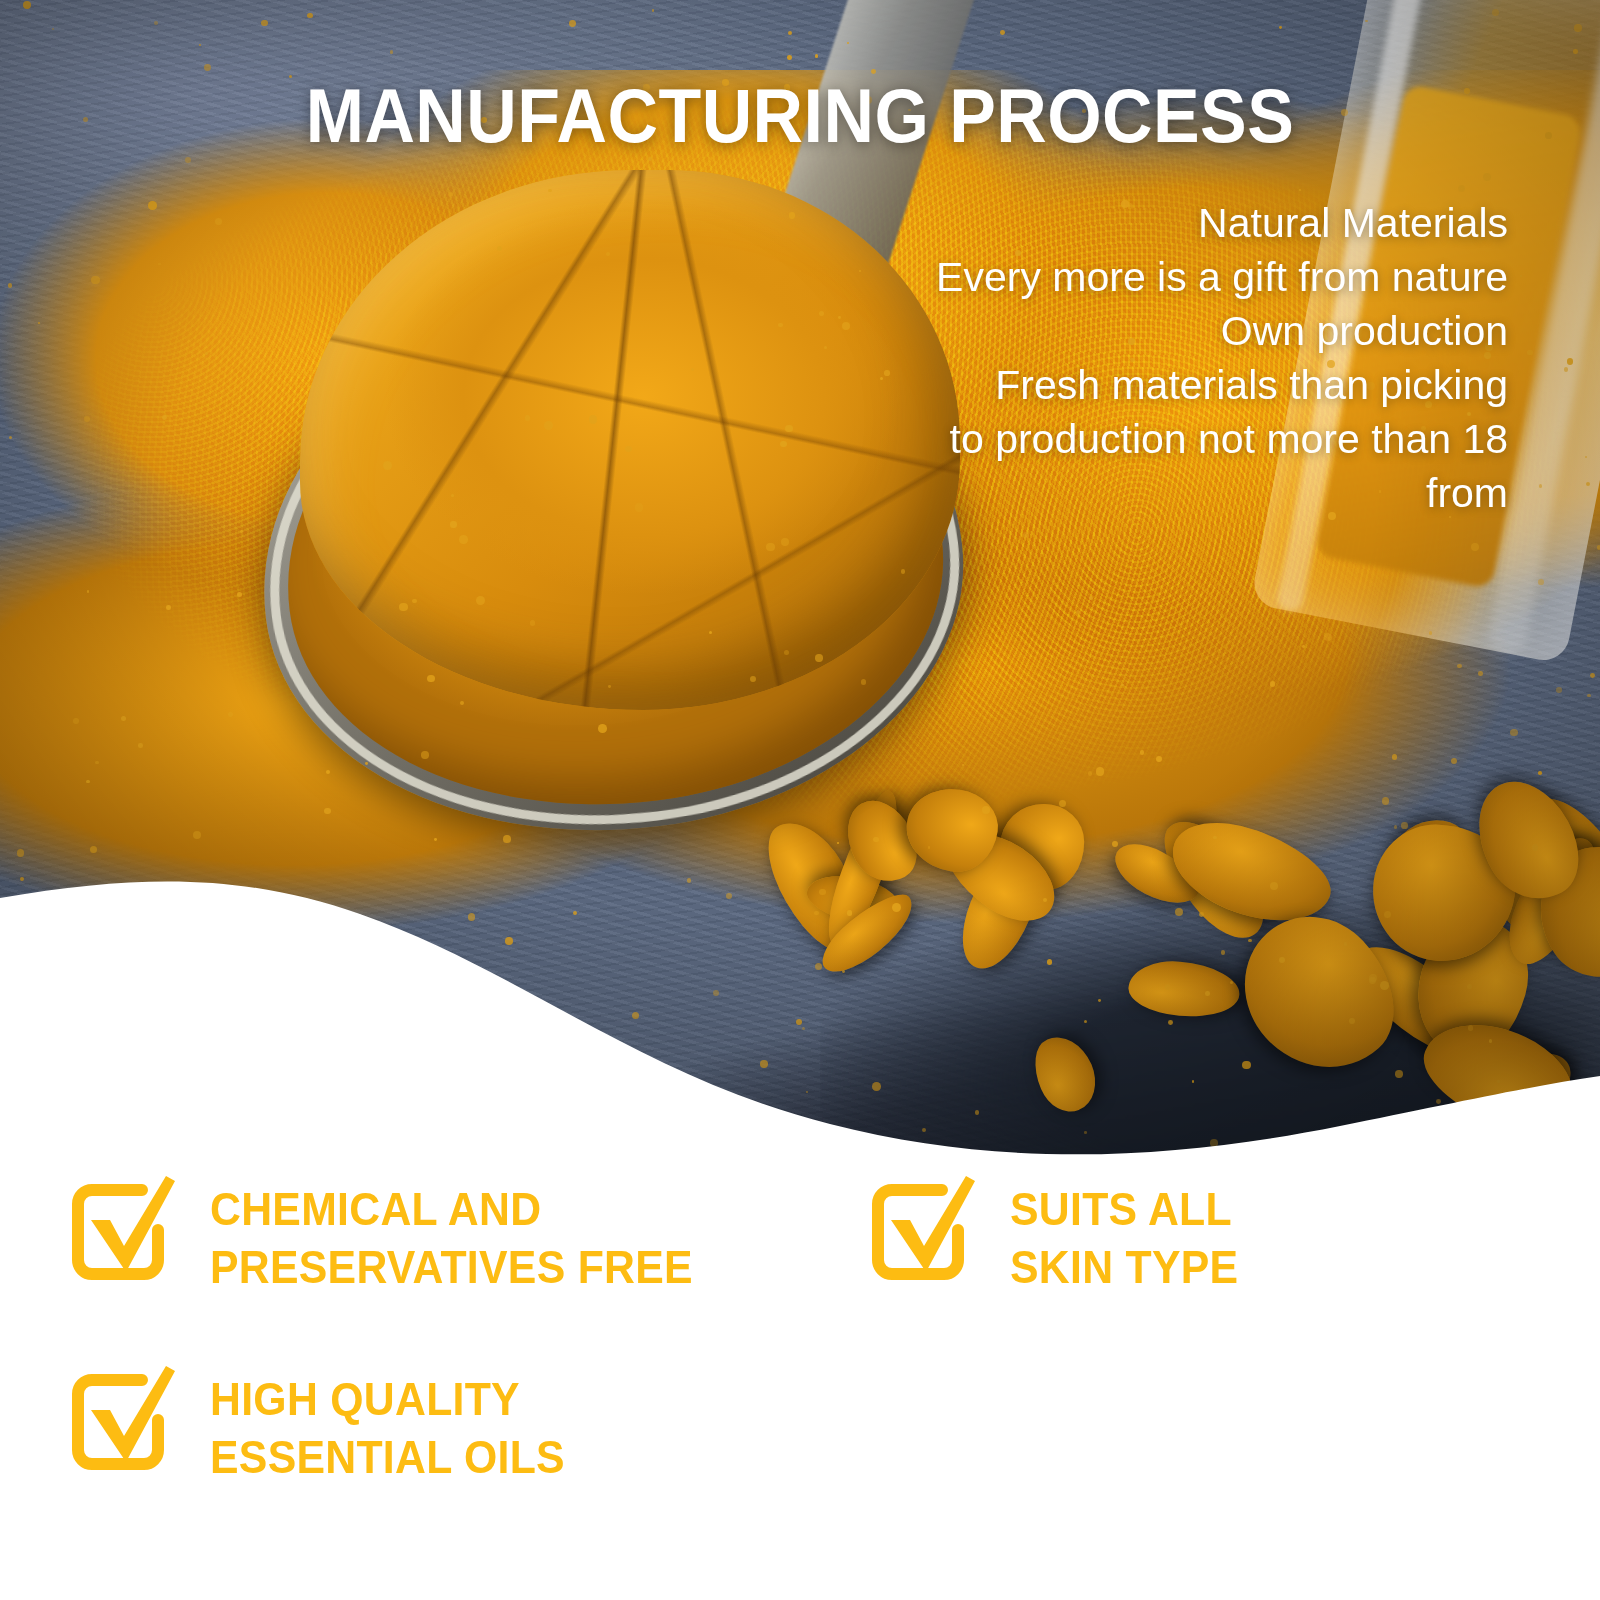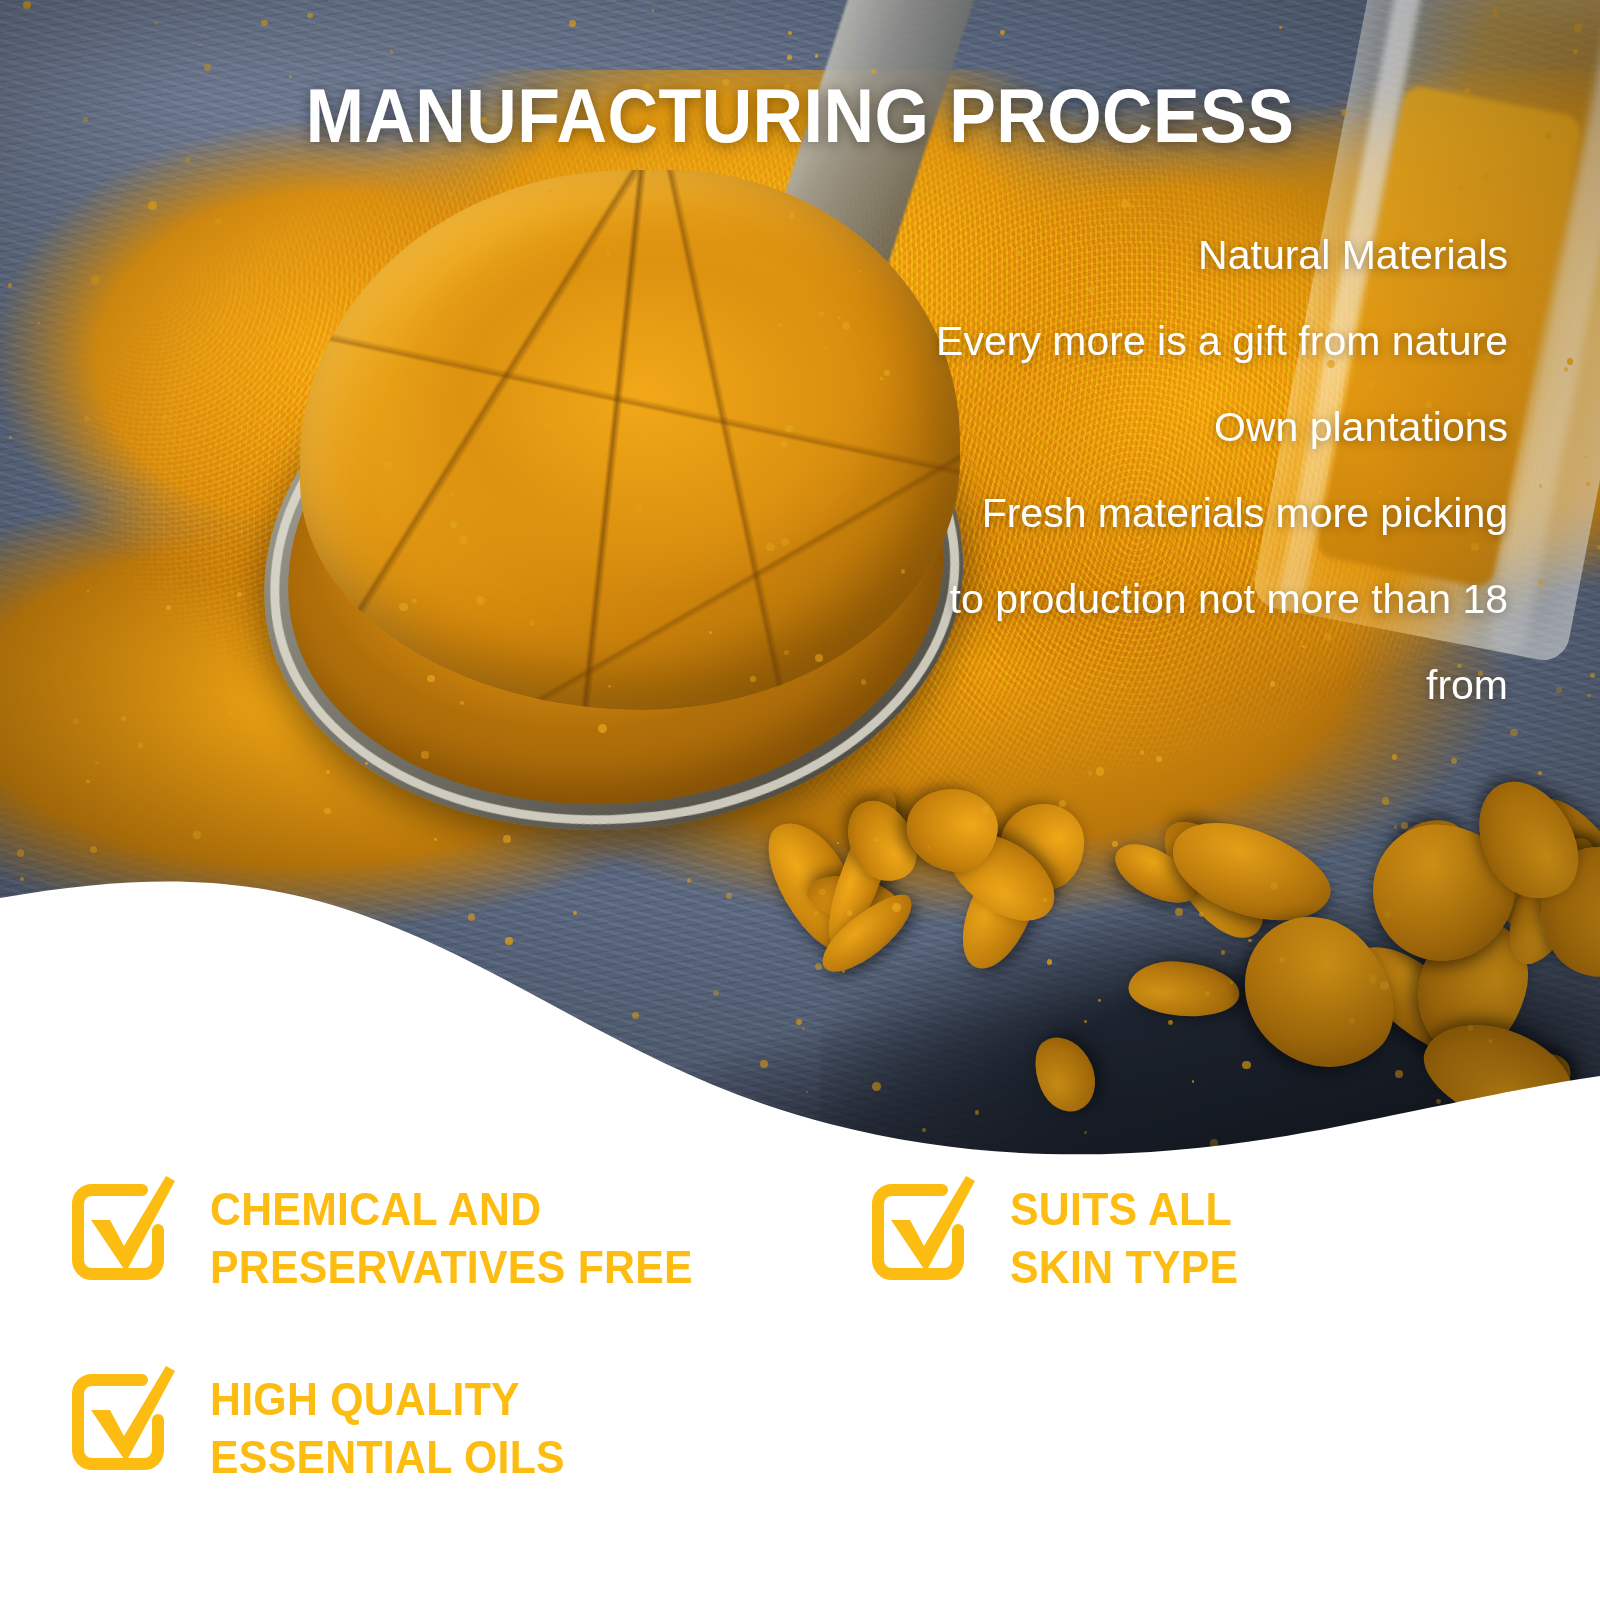--- a/index.html
+++ b/index.html
@@ -194,21 +194,21 @@
   }
   .blurb{
     position:absolute;right:92px;top:196px;width:760px;
     text-align:right;
     color:#ffffff;
     font-size:41px;
     line-height:54px;
     font-weight:400;
     text-shadow:0 2px 10px rgba(0,0,0,.34);
   }
-  .blurb div{white-space:nowrap;margin-top:32px;}
+  .blurb div{white-space:nowrap;}
 
   
   .features{position:absolute;left:0;top:940px;width:1600px;height:660px;}
   .feat{position:absolute;display:flex;align-items:flex-start;gap:30px;}
   .feat .ico{flex:0 0 auto;width:118px;height:118px;display:block;}
   .feat .lbl{
     color:#FDBC12;
     font-weight:700;
     font-size:46px;
     line-height:58px;
@@ -551,22 +551,22 @@
     <svg viewBox="0 0 1600 420" preserveAspectRatio="none" aria-hidden="true">
       <path d="M0,118 C150,92 250,96 360,134 C520,190 640,296 830,344 C1010,390 1180,378 1340,346 C1450,324 1530,306 1600,296 L1600,420 L0,420 Z" fill="#ffffff"></path>
     </svg>
   </div>
 
   <div class="title">MANUFACTURING PROCESS</div>
 
   <div class="blurb">
     <div>Natural Materials</div>
     <div>Every more is a gift from nature</div>
-    <div>Own plantations</div>
-    <div>Fresh materials more picking</div>
+    <div>Own production</div>
+    <div>Fresh materials than picking</div>
     <div>to production not more than 18</div>
     <div>from</div>
   </div>
 
   <div class="features">
 
 
     <div class="feat f1">
       <span class="ico">
         <svg viewBox="0 0 118 118" width="118" height="118" aria-hidden="true">

